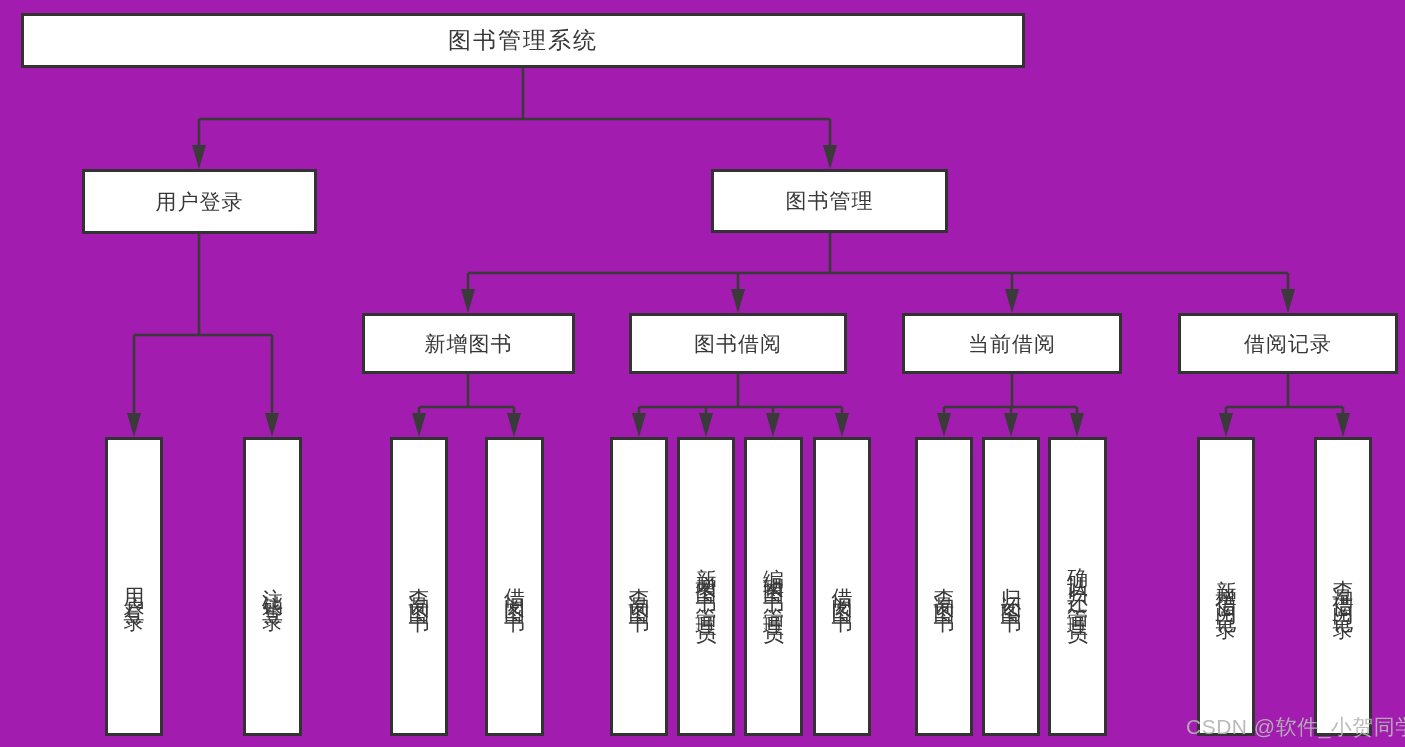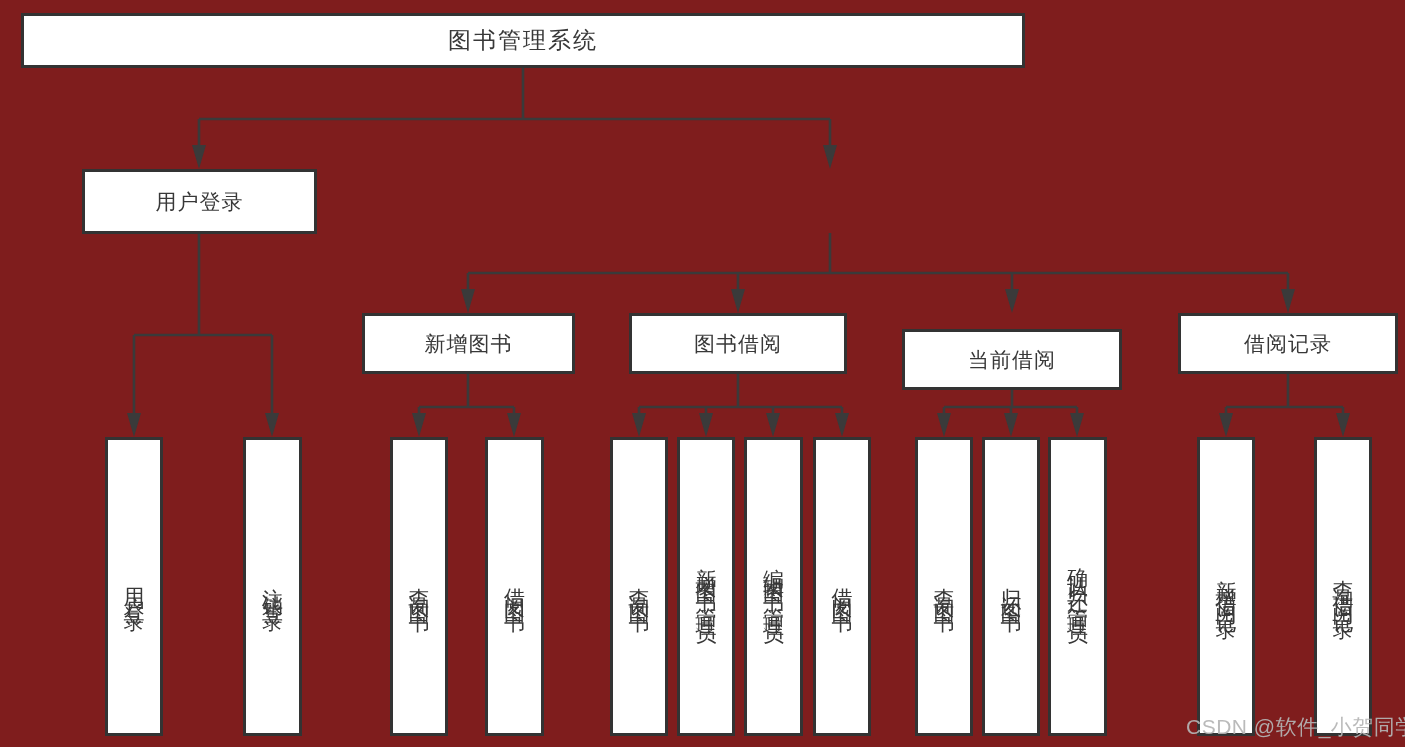--- a/index.html
+++ b/index.html
@@ -5,21 +5,21 @@
   html, body {
     margin: 0;
     padding: 0;
     background: #ffffff;
     font-family: "Liberation Sans", "DejaVu Sans", sans-serif;
   }
   #canvas {
     position: relative;
     width: 1405px;
     height: 747px;
-    background: #7f1d1d;
+    background: #a21caf;
     overflow: hidden;
   }
   #connector-svg {
     position: absolute;
     left: 0;
     top: 0;
     z-index: 0;
   }
   .hbox, .vbox {
     position: absolute;
@@ -129,28 +129,31 @@
     </g>
   </svg>
 
   <div class="hbox" style="left:21px; top:13px; width:1004px; height:55px;">
     <span class="hlabel root-label">图书管理系统</span>
   </div>
 
   <div class="hbox" style="left:82px; top:169px; width:235px; height:65px;">
     <span class="hlabel">用户登录</span>
   </div>
+  <div class="hbox" style="left:711px; top:169px; width:237px; height:64px;">
+    <span class="hlabel">图书管理</span>
+  </div>
 
   <div class="hbox" style="left:362px; top:313px; width:213px; height:61px;">
     <span class="hlabel">新增图书</span>
   </div>
   <div class="hbox" style="left:629px; top:313px; width:218px; height:61px;">
     <span class="hlabel">图书借阅</span>
   </div>
-  <div class="hbox" style="left:902px; top:329px; width:220px; height:61px;">
+  <div class="hbox" style="left:902px; top:313px; width:220px; height:61px;">
     <span class="hlabel">当前借阅</span>
   </div>
   <div class="hbox" style="left:1178px; top:313px; width:220px; height:61px;">
     <span class="hlabel">借阅记录</span>
   </div>
 
   <div class="vbox" style="left:105px; top:437px; width:58px; height:299px;">
     <span class="vlabel">用户登录</span>
   </div>
   <div class="vbox" style="left:243px; top:437px; width:59px; height:299px;">

